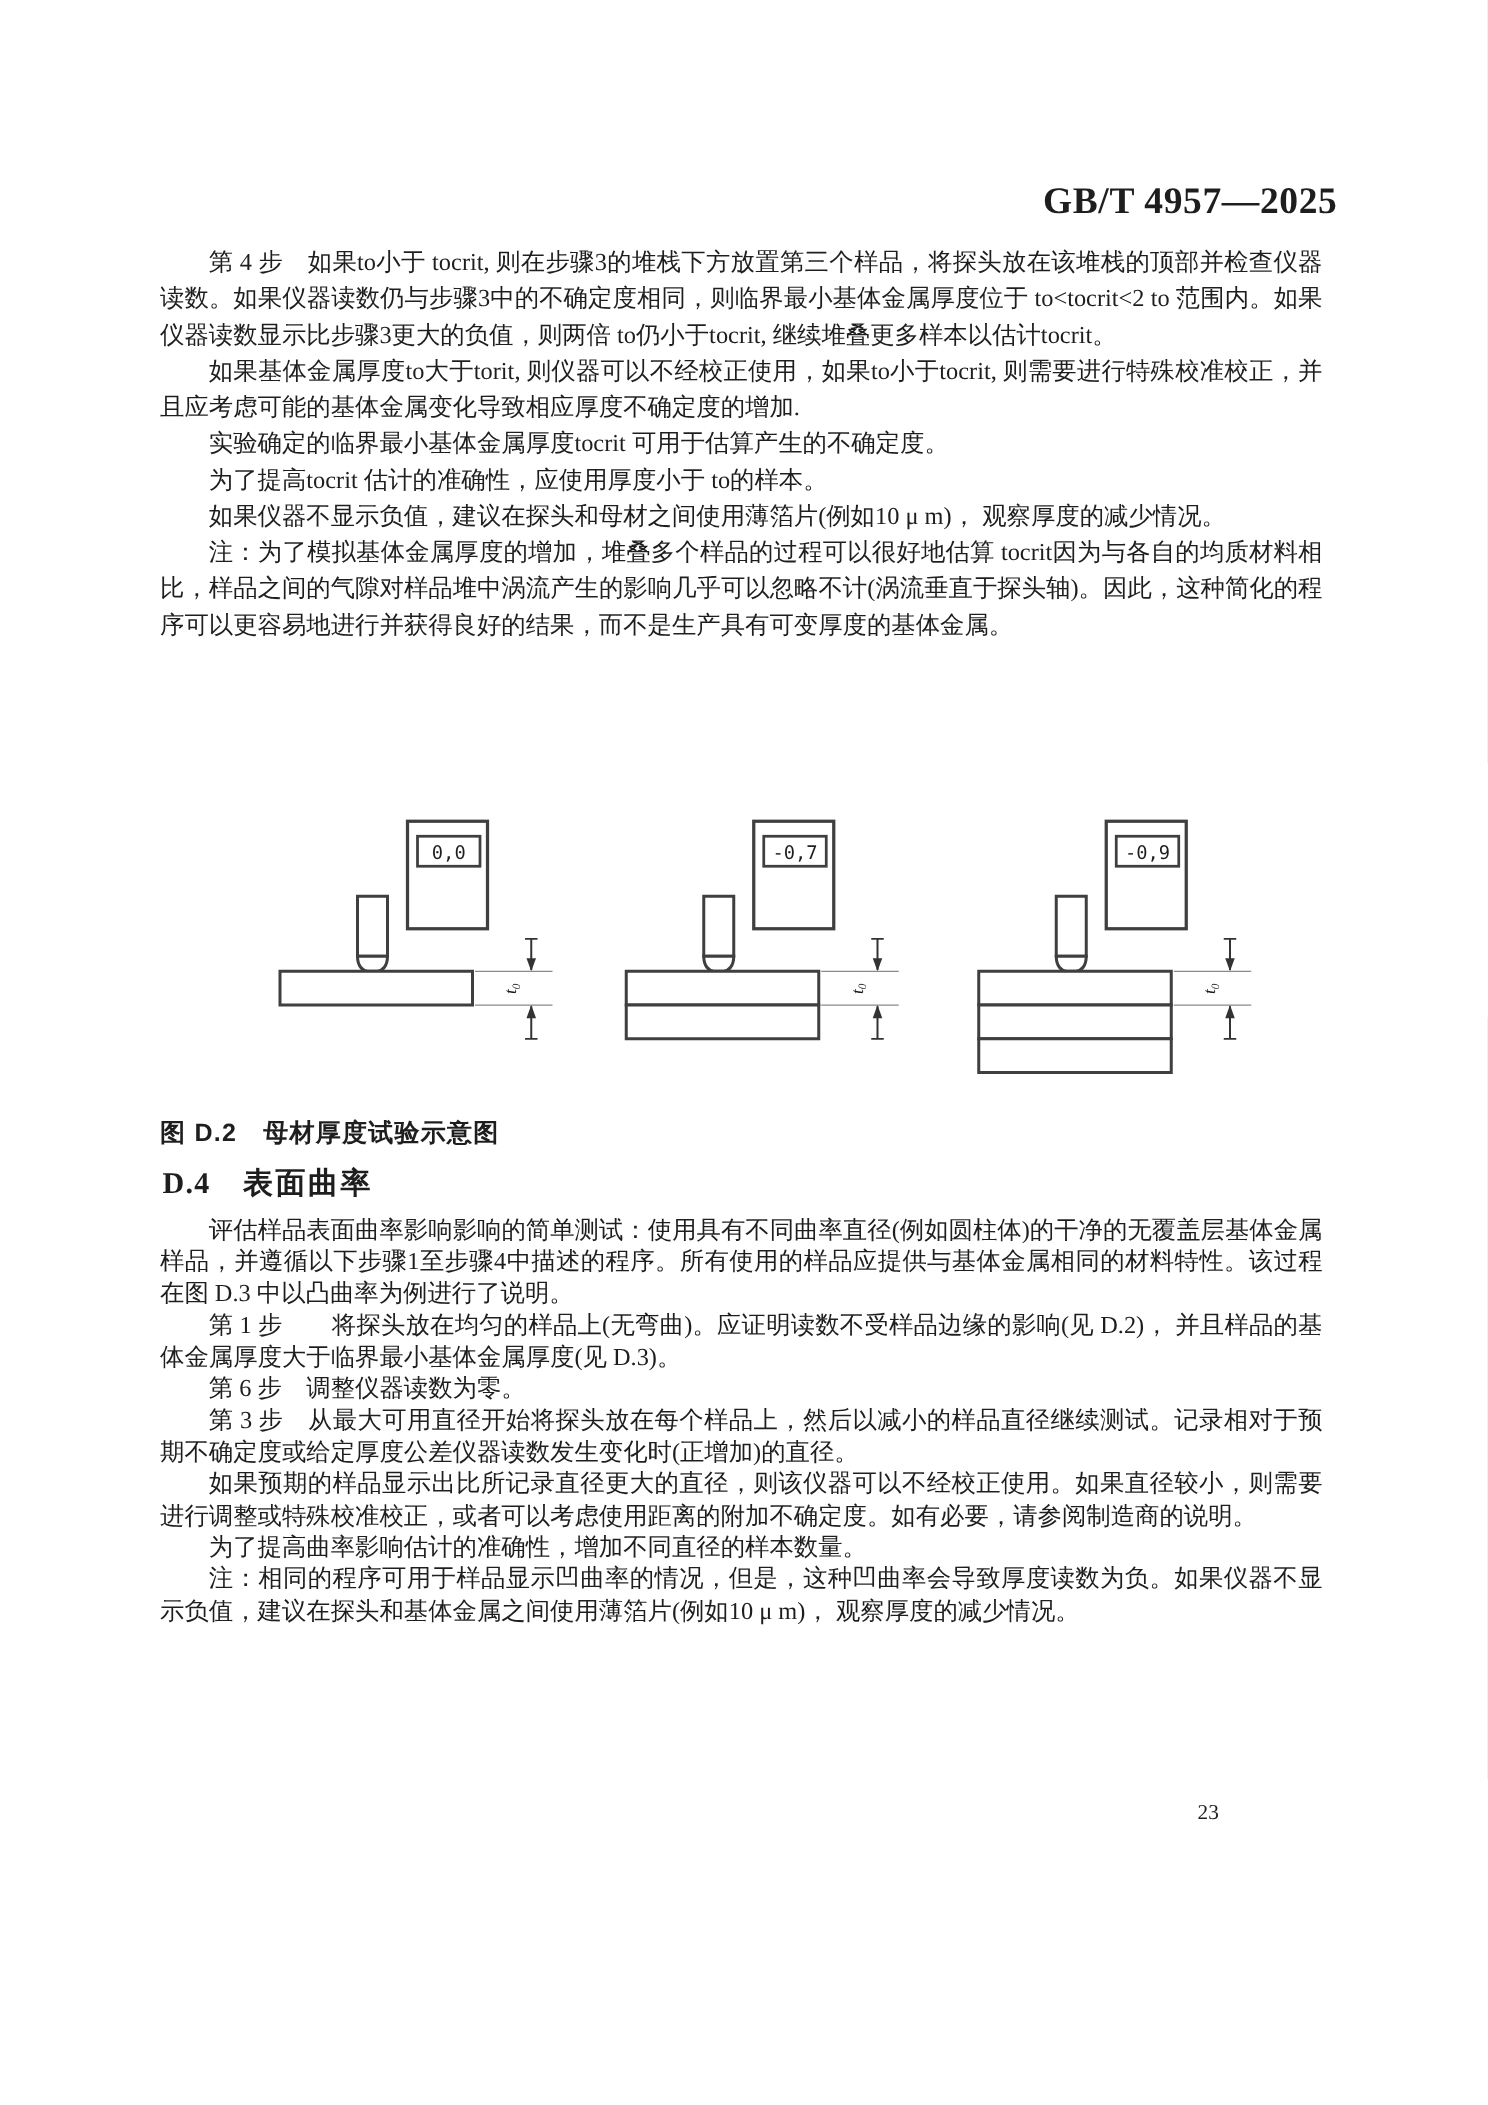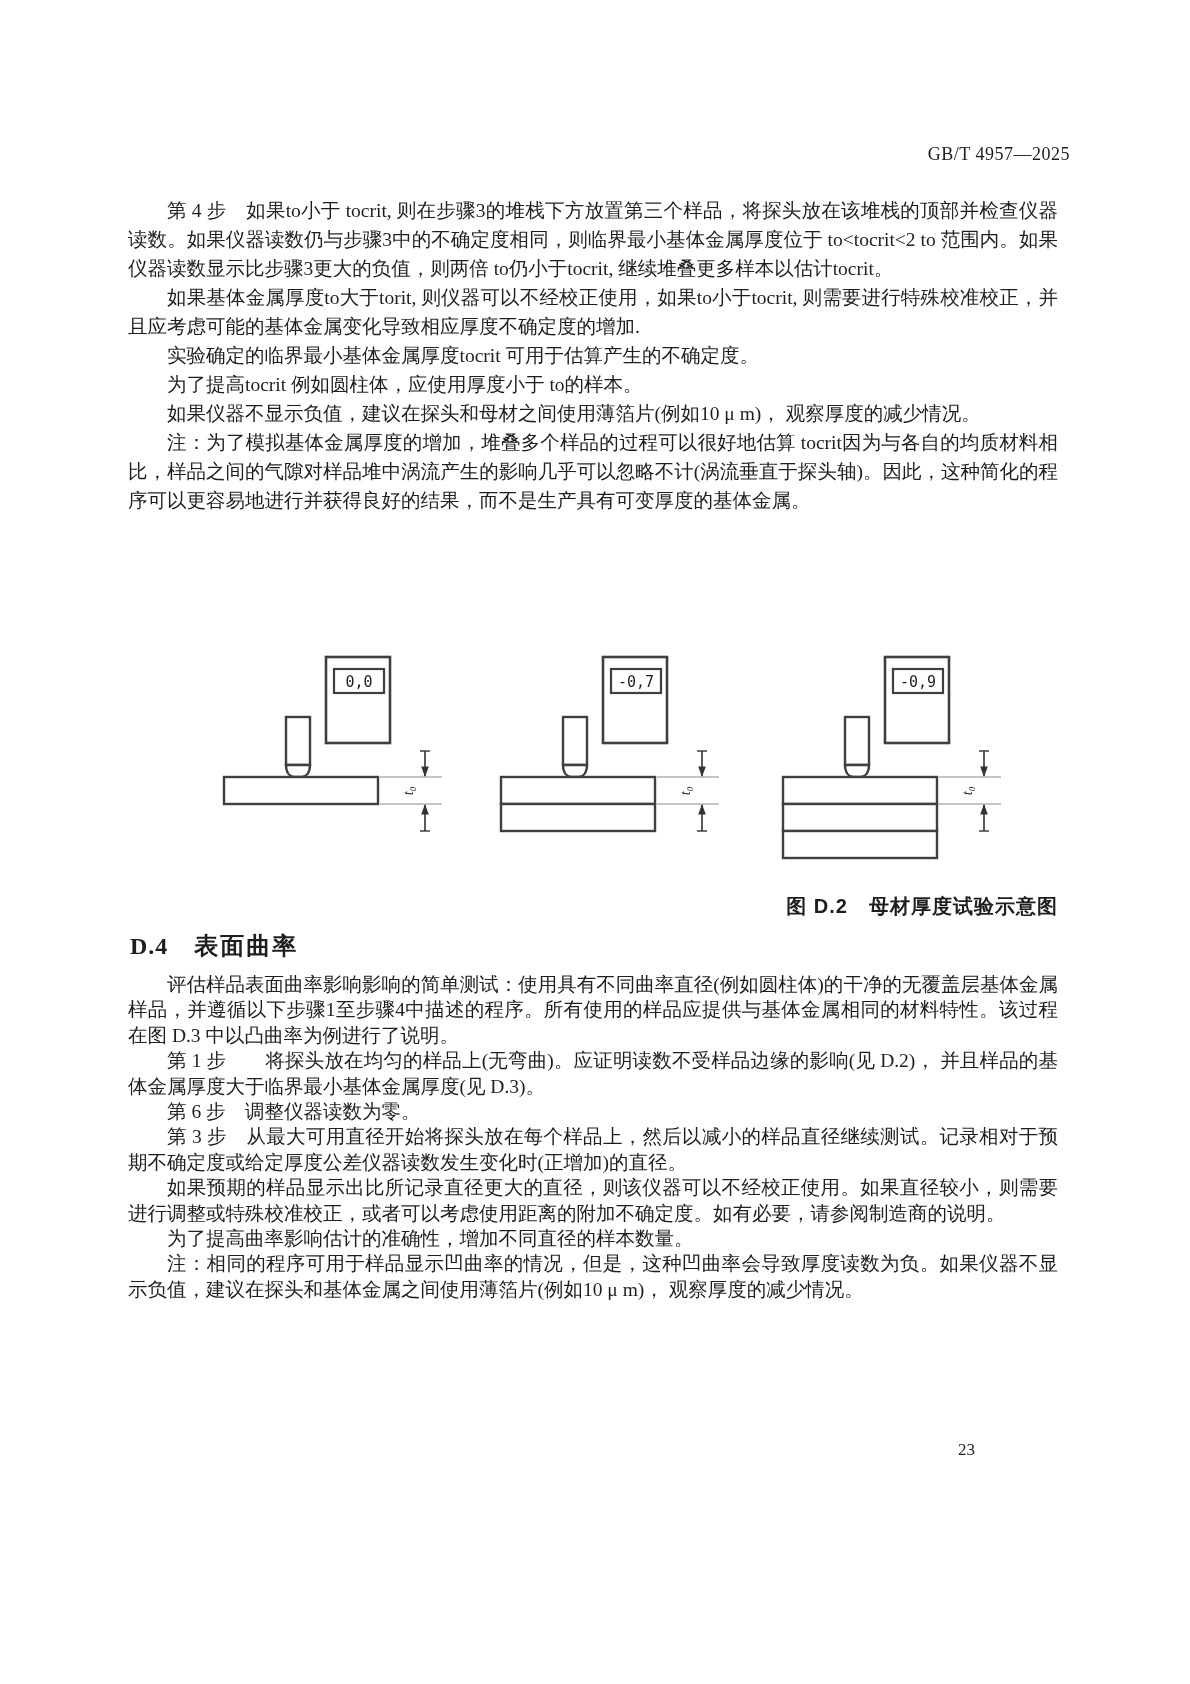--- a/index.html
+++ b/index.html
@@ -7,40 +7,40 @@
     position:relative;
     width:1190px;height:1684px;
     background:#ffffff;
     margin:0 auto;
     font-family:"Liberation Serif", serif;
     color:#1e1e1e;
     overflow:hidden;
   }
   .hdr{
     position:absolute;top:144px;right:120px;
-    font-size:18px;font-weight:normal;
+    font-size:30px;font-weight:bold;
     letter-spacing:.5px;
     font-family:"Liberation Serif", serif;
     margin-left:12px;
   }
   .body-block{
     position:absolute;left:128px;width:930px;
     font-size:19.5px;text-align:justify;
   }
   #intro-block{top:196px;line-height:29px;}
   #curv-block{top:972px;line-height:25.4px;}
   .para{margin:0;}
   .para.indent{text-indent:2em;}
   #figure-area{
     position:absolute;left:0;top:650px;width:1190px;height:225px;
   }
   .diagram{position:absolute;top:0;}
   .fig-caption{
     position:absolute;top:893px;left:128px;width:930px;
-    text-align:right;font-weight:bold;font-size:20px;
+    text-align:left;font-weight:bold;font-size:20px;
     font-family:"Liberation Sans", sans-serif;
     letter-spacing:1px;
   }
   .sec-heading{
     position:absolute;top:930px;left:130px;
     font-weight:bold;font-size:24px;
     font-family:"Liberation Sans", sans-serif;
   }
   .sec-heading .num{
     font-family:"Liberation Serif", serif;
@@ -56,21 +56,21 @@
 <body>
 
 <div id="page">
 
   <div class="hdr">GB/T 4957—2025</div>
 
   <div id="intro-block" class="body-block">
       <p class="para indent">第 4 步　如果to小于 tocrit, 则在步骤3的堆栈下方放置第三个样品，将探头放在该堆栈的顶部并检查仪器读数。如果仪器读数仍与步骤3中的不确定度相同，则临界最小基体金属厚度位于 to&lt;tocrit&lt;2 to 范围内。如果仪器读数显示比步骤3更大的负值，则两倍 to仍小于tocrit, 继续堆叠更多样本以估计tocrit。</p>
       <p class="para indent">如果基体金属厚度to大于torit, 则仪器可以不经校正使用，如果to小于tocrit, 则需要进行特殊校准校正，并且应考虑可能的基体金属变化导致相应厚度不确定度的增加.</p>
       <p class="para indent">实验确定的临界最小基体金属厚度tocrit 可用于估算产生的不确定度。</p>
-      <p class="para indent">为了提高tocrit 例如圆柱体，应使用厚度小于 to的样本。</p>
+      <p class="para indent">为了提高tocrit 估计的准确性，应使用厚度小于 to的样本。</p>
       <p class="para indent">如果仪器不显示负值，建议在探头和母材之间使用薄箔片(例如10 μ m)， 观察厚度的减少情况。</p>
       <p class="para indent">注：为了模拟基体金属厚度的增加，堆叠多个样品的过程可以很好地估算 tocrit因为与各自的均质材料相比，样品之间的气隙对样品堆中涡流产生的影响几乎可以忽略不计(涡流垂直于探头轴)。因此，这种简化的程序可以更容易地进行并获得良好的结果，而不是生产具有可变厚度的基体金属。</p>
     </div>
 
   <div id="figure-area">
     <svg class="diagram" style="left:208px" width="240" height="215" viewBox="0 0 240 215">
 
       <rect x="118" y="7" width="64" height="86" fill="#fff" stroke="#3f3f3f" stroke-width="2.6"></rect>
       <rect x="126" y="19" width="50" height="24" fill="#fff" stroke="#3f3f3f" stroke-width="2.2"></rect>
       <text x="151" y="37" text-anchor="middle" font-size="15" font-family="DejaVu Sans Mono, monospace" fill="#1e1e1e">0,0</text>

